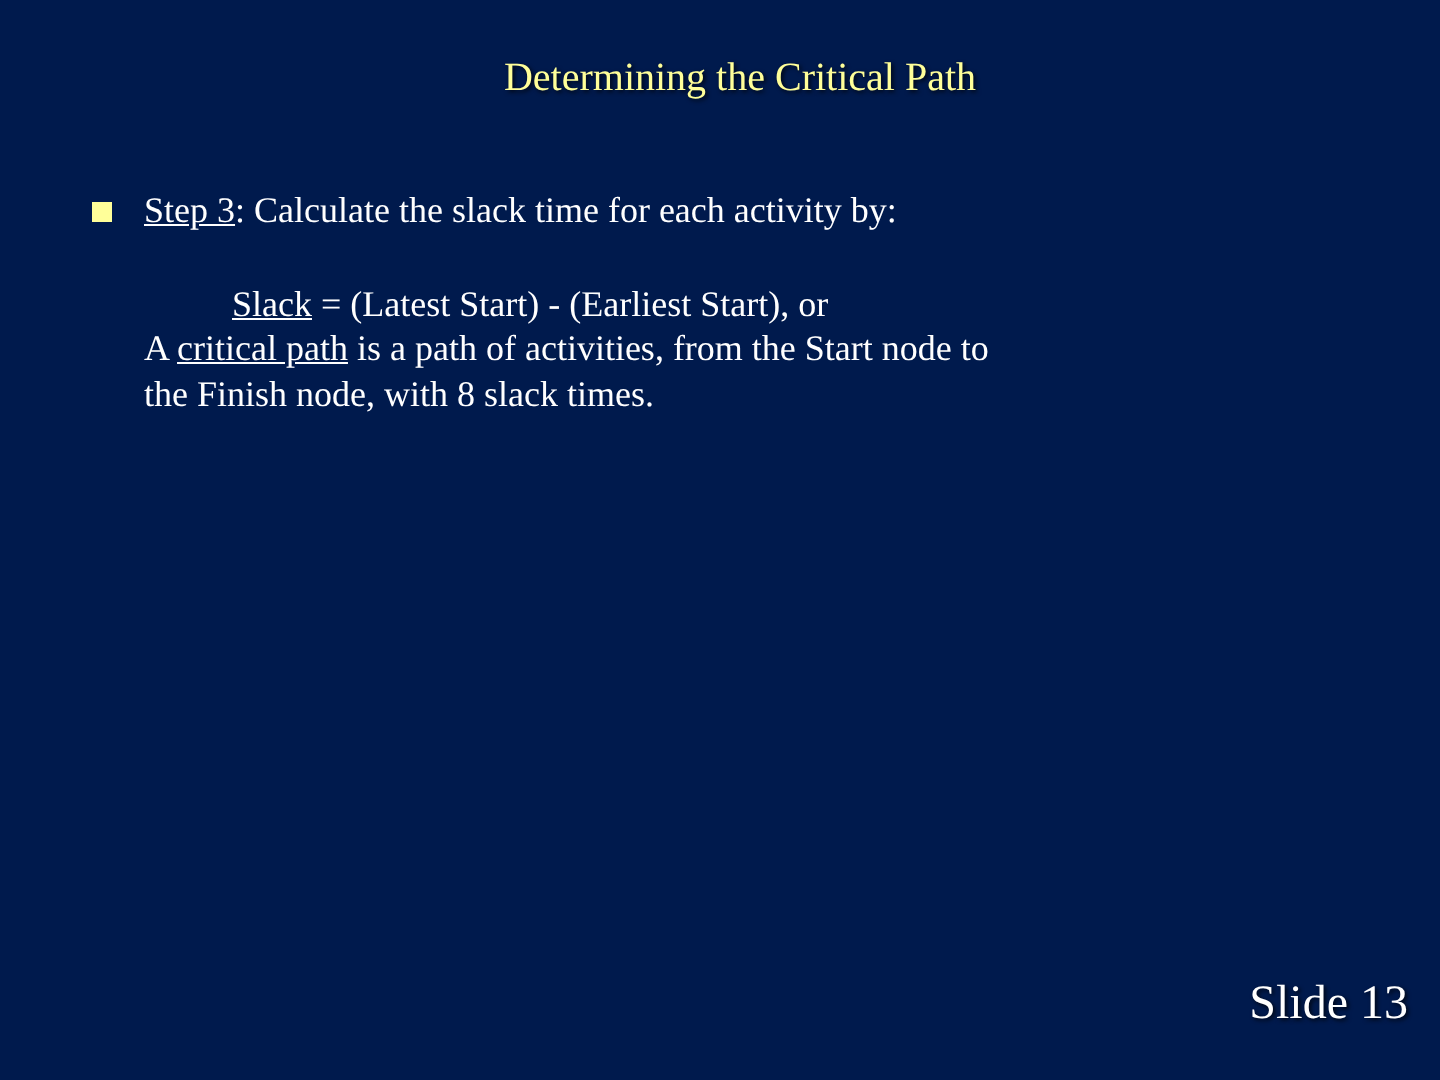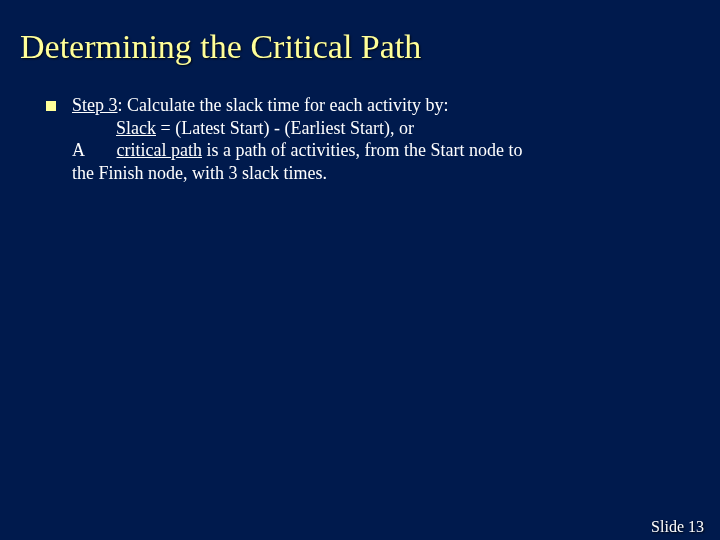--- a/index.html
+++ b/index.html
@@ -7,23 +7,23 @@
     padding: 0;
     width: 720px;
     height: 540px;
     background: #001a4d;
     font-family: "Times New Roman", Times, serif;
     color: #ffffff;
     overflow: hidden;
     position: relative;
   }
   .title {
-    text-align: left;
+    text-align: center;
     color: #ffff99;
-    font-size: 34px;
+    font-size: 20px;
     padding-top: 28px;
     text-shadow: 1px 1px 2px rgba(0,0,0,0.8);
     padding-left: 20px;
   }
   .content {
     position: absolute;
     top: 94px;
     left: 72px;
     right: 48px;
     font-size: 18px;
@@ -41,52 +41,52 @@
     position: relative;
   }
   .step-label {
     text-decoration: underline;
   }
   .slack-label {
     text-decoration: underline;
   }
   .cp-label {
     text-decoration: underline;
-    margin-left: 28px;
   }
   .indent1 {
     padding-left: 44px;
+    margin-top: 24px;
   }
   .indent2 {
     padding-left: 104px;
   }
   .footer {
     position: absolute;
-    bottom: 4px;
+    bottom: 24px;
     right: 16px;
-    font-size: 16px;
+    font-size: 24px;
     text-shadow: 1px 1px 2px rgba(0,0,0,0.8);
   }
 </style>
 </head>
 <body>
 
 <div class="title">Determining the Critical Path</div>
 
 <div class="content">
   <div class="body-block">
     <div class="bullet"></div>
     <div>
       <span class="step-label">Step 3</span><span>:  Calculate the slack time for each activity by:</span>
     </div>
     <div class="indent1">
       <span class="slack-label">Slack</span><span> = (Latest Start) - (Earliest Start), or</span>
     </div>
     <div>
       <span>A </span><span class="cp-label">critical path</span><span> is a path of activities, from the Start node to</span>
     </div>
-    <div>the Finish node, with 3 slack times.</div>
+    <div>the Finish node, with 8 slack times.</div>
   </div>
 </div>
 
 <div class="footer">
   <span>Slide</span> <span>13</span>
 </div>
 
 </body></html>

